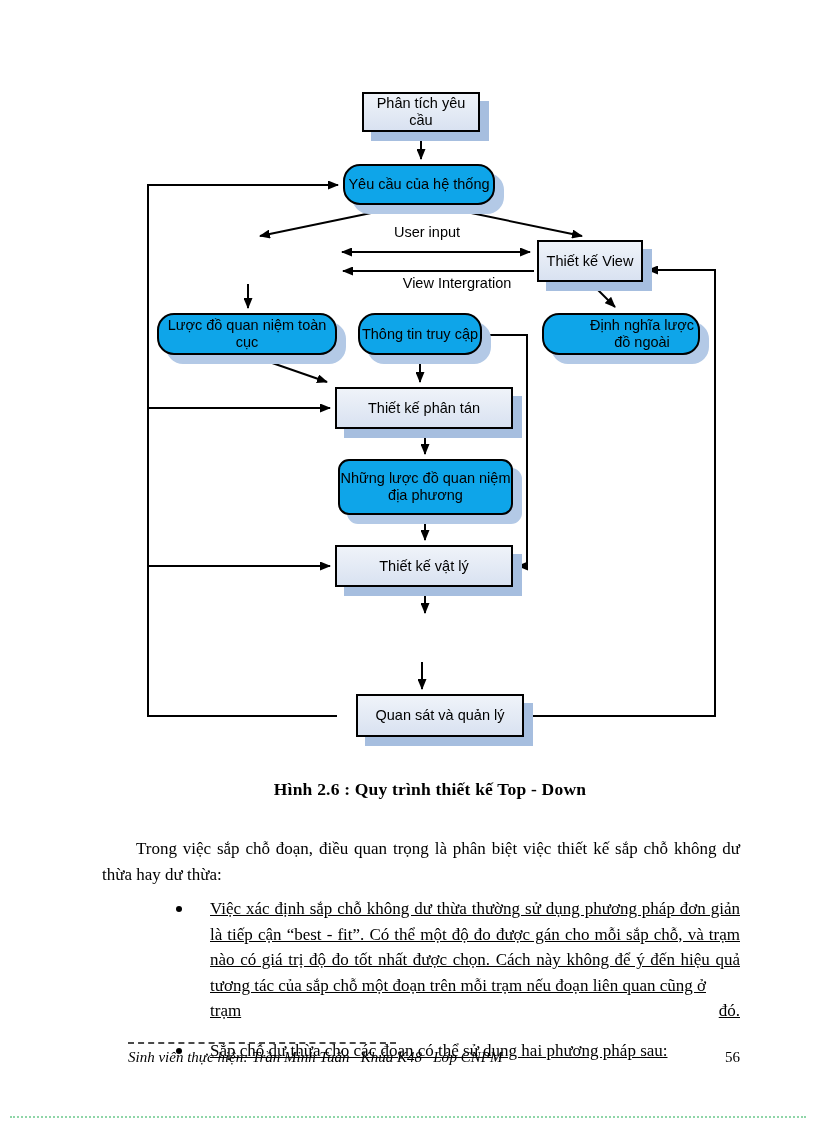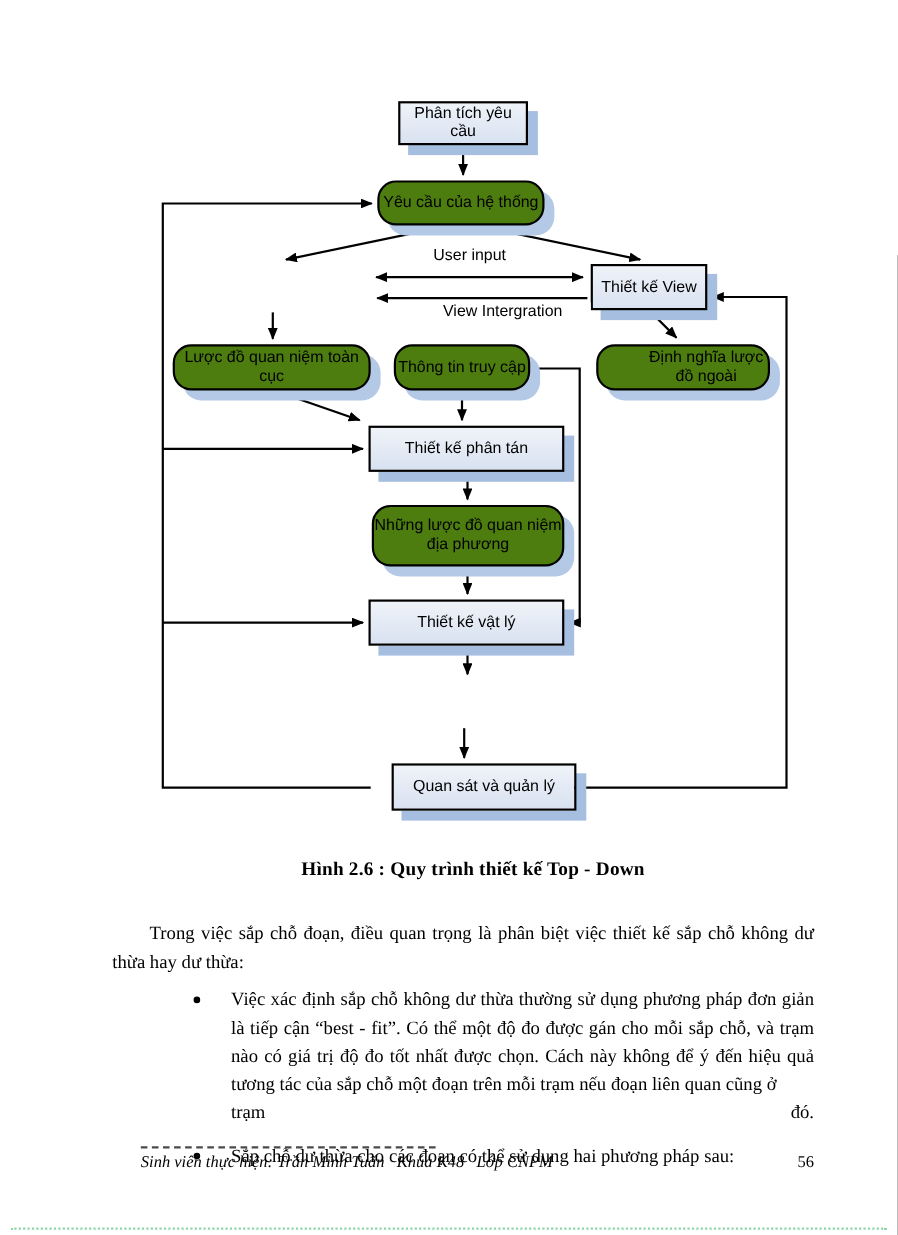--- a/index.html
+++ b/index.html
@@ -15,40 +15,40 @@
     position:absolute;display:flex;align-items:center;justify-content:center;
     text-align:center;font-family:"Liberation Sans",sans-serif;
     font-size:14.5px;line-height:1.15;color:#000;box-sizing:border-box;
   }
   .node.rect{
     background:linear-gradient(180deg,#eff3f9 0%,#d9e2f1 100%);
     border:2px solid #000;
     box-shadow:9px 9px 0 #a6bedf;
   }
   .node.rounded{
-    background:#4d7c0f;
+    background:#0ea5e9;
     border:2px solid #000;border-radius:17px;
     box-shadow:9px 9px 0 #b3c9e6;
   }
   .edge-label{
     position:absolute;font-family:"Liberation Sans",sans-serif;
     font-size:14.5px;text-align:center;background:#fff;padding:0 3px;
   }
   
   .caption{
     position:absolute;left:0;top:779px;width:860px;text-align:center;
     font-weight:bold;font-size:17.5px;letter-spacing:.2px;
   }
   
   .body-text{
     position:absolute;left:102px;top:836px;width:638px;
     font-size:17px;line-height:25.5px;text-align:justify;
   }
   .para{margin:0;text-indent:34px;}
-  .bullet{display:flex;margin-top:9px;padding-left:74px;}
+  .bullet{display:flex;margin-top:9px;padding-left:74px;text-decoration:underline;}
   .bullet .dot{
     flex:0 0 auto;width:6px;height:6px;border-radius:50%;
     background:#000;margin:10px 28px 0 0;
   }
   .bullet .content{flex:1 1 auto;text-align:justify;}
   .lastline{display:flex;justify-content:space-between;}
   .bullet + .bullet{margin-top:14px;}
   
   .footer{position:absolute;left:128px;top:1042px;width:612px;}
   .dash-sep{width:268px;border-top:2px dashed #4a4a4a;margin-bottom:5px;}
@@ -135,21 +135,21 @@
     </div>
 
     <div class="node rounded" style="left:542px;top:313px;width:158px;height:42px;padding-left:42px;">
       <span>Định nghĩa lược đồ ngoài</span>
     </div>
 
     <div class="node rect" style="left:335px;top:387px;width:178px;height:42px;">
       <span>Thiết kế phân tán</span>
     </div>
 
-    <div class="node rounded" style="left:338px;top:459px;width:175px;height:56px;">
+    <div class="node rounded" style="left:338px;top:459px;width:175px;height:56px;border-radius:11px;">
       <span>Những lược đồ quan niệm địa phương</span>
     </div>
 
     <div class="node rect" style="left:335px;top:545px;width:178px;height:42px;">
       <span>Thiết kế vật lý</span>
     </div>
 
 
     <div class="node rect" style="left:356px;top:694px;width:168px;height:43px;text-align:center;">
       <span>Quan sát và quản lý</span>

